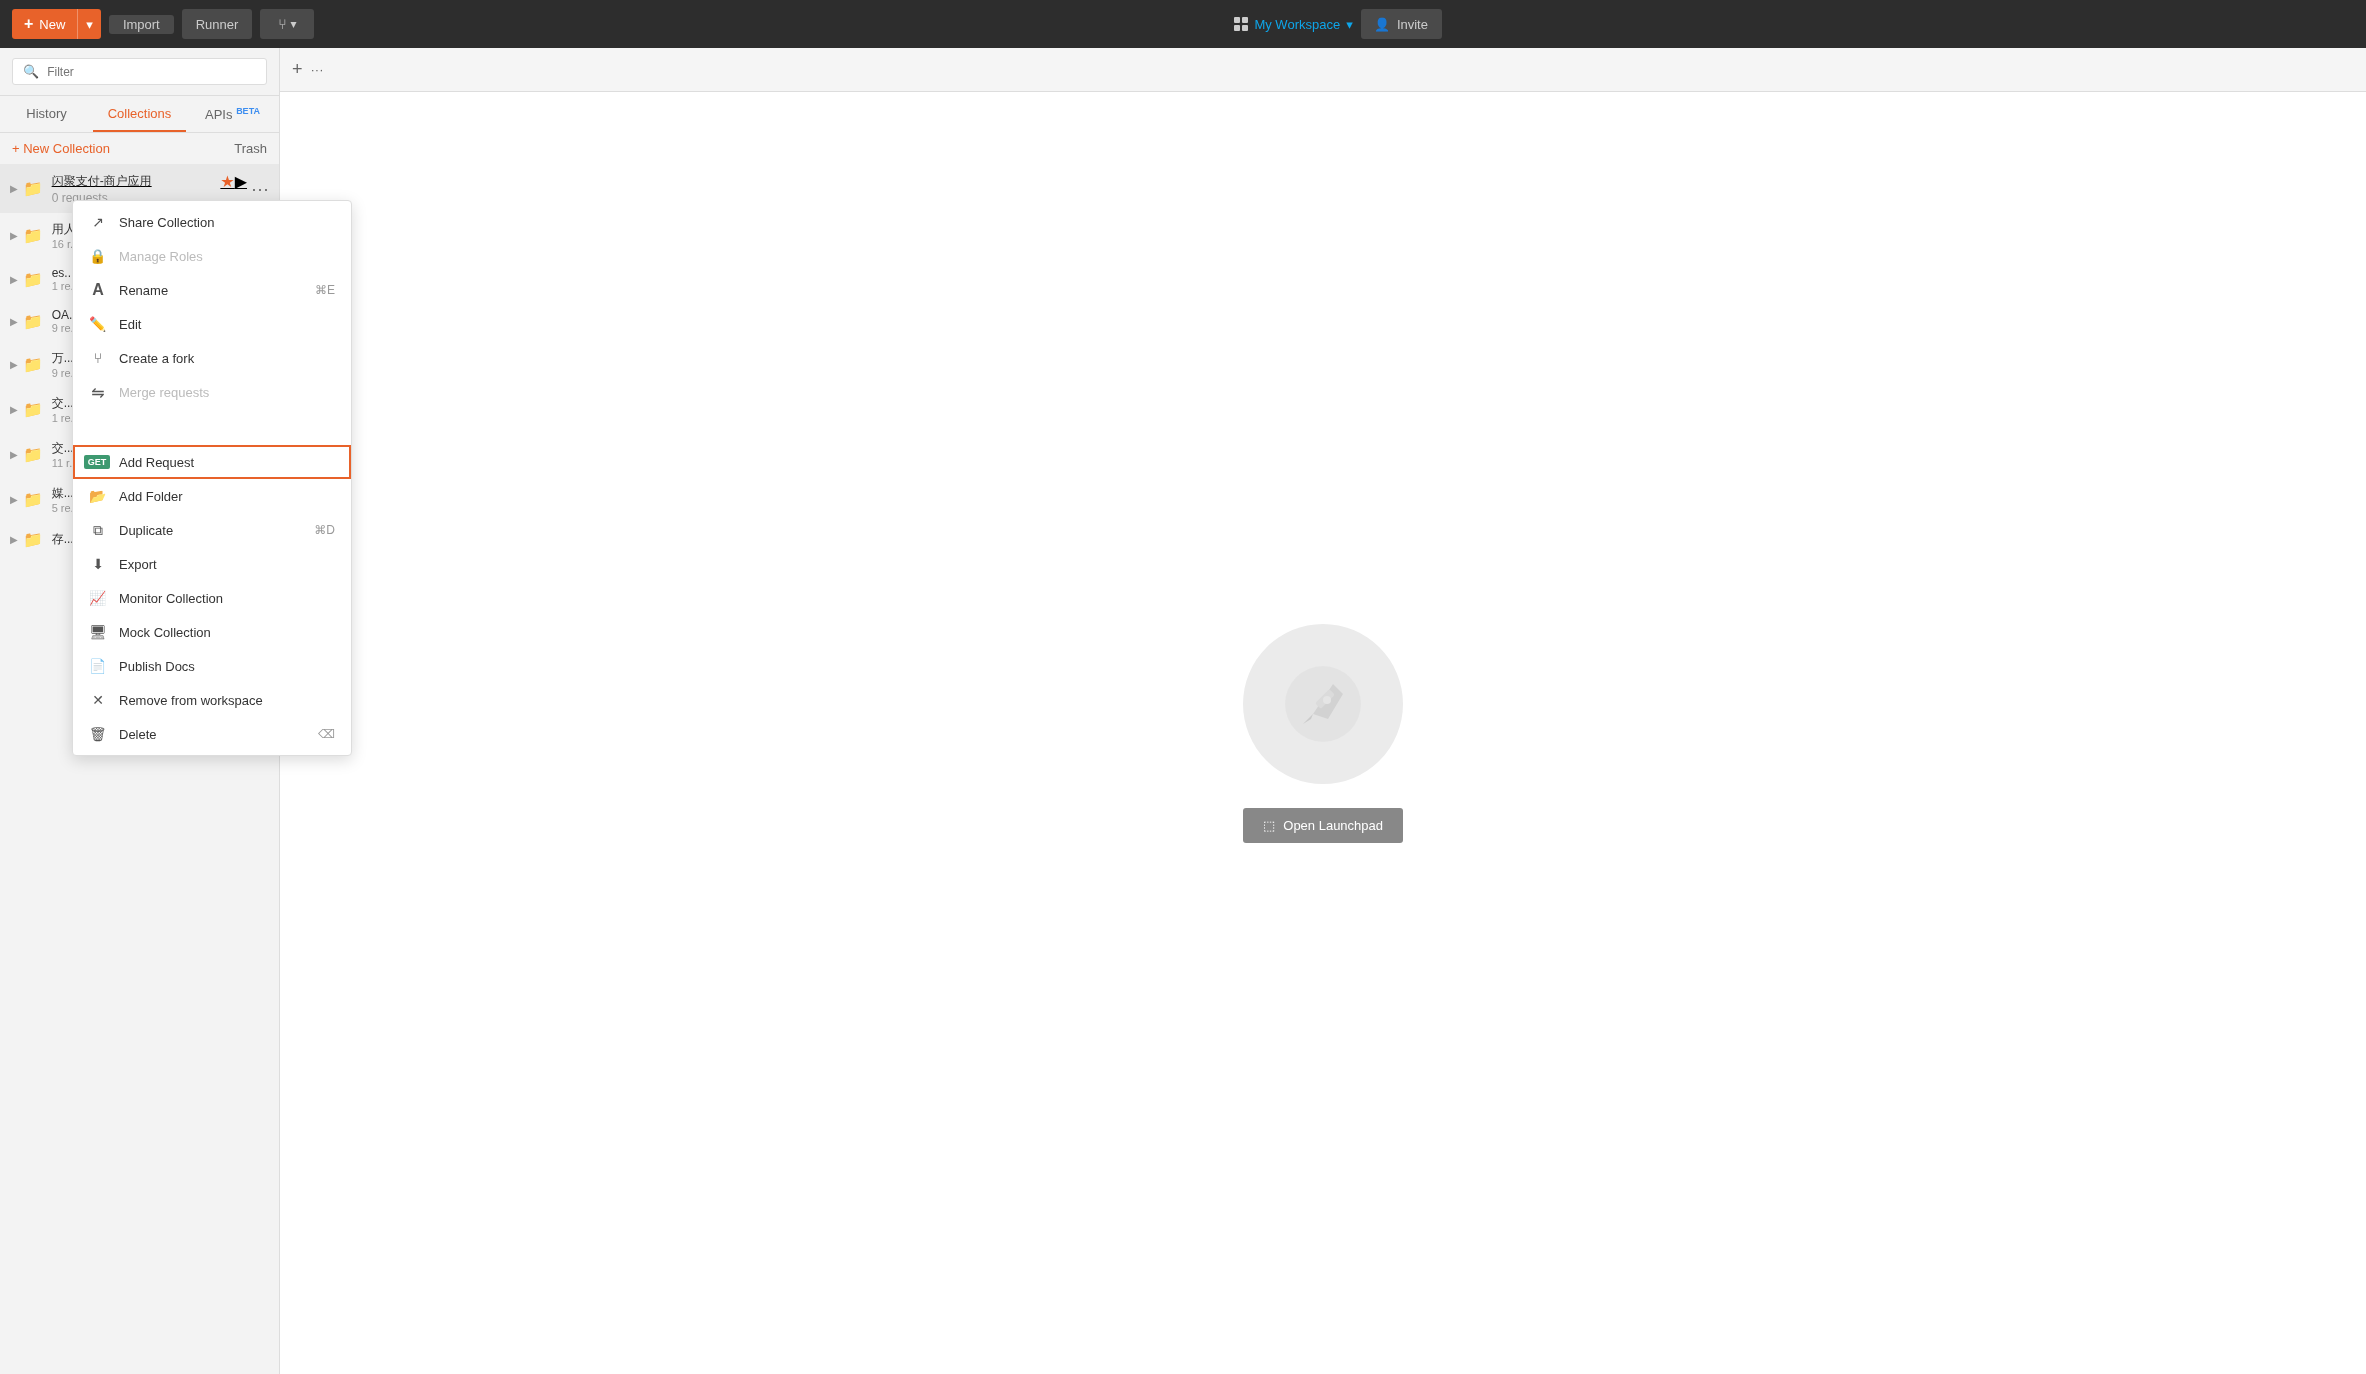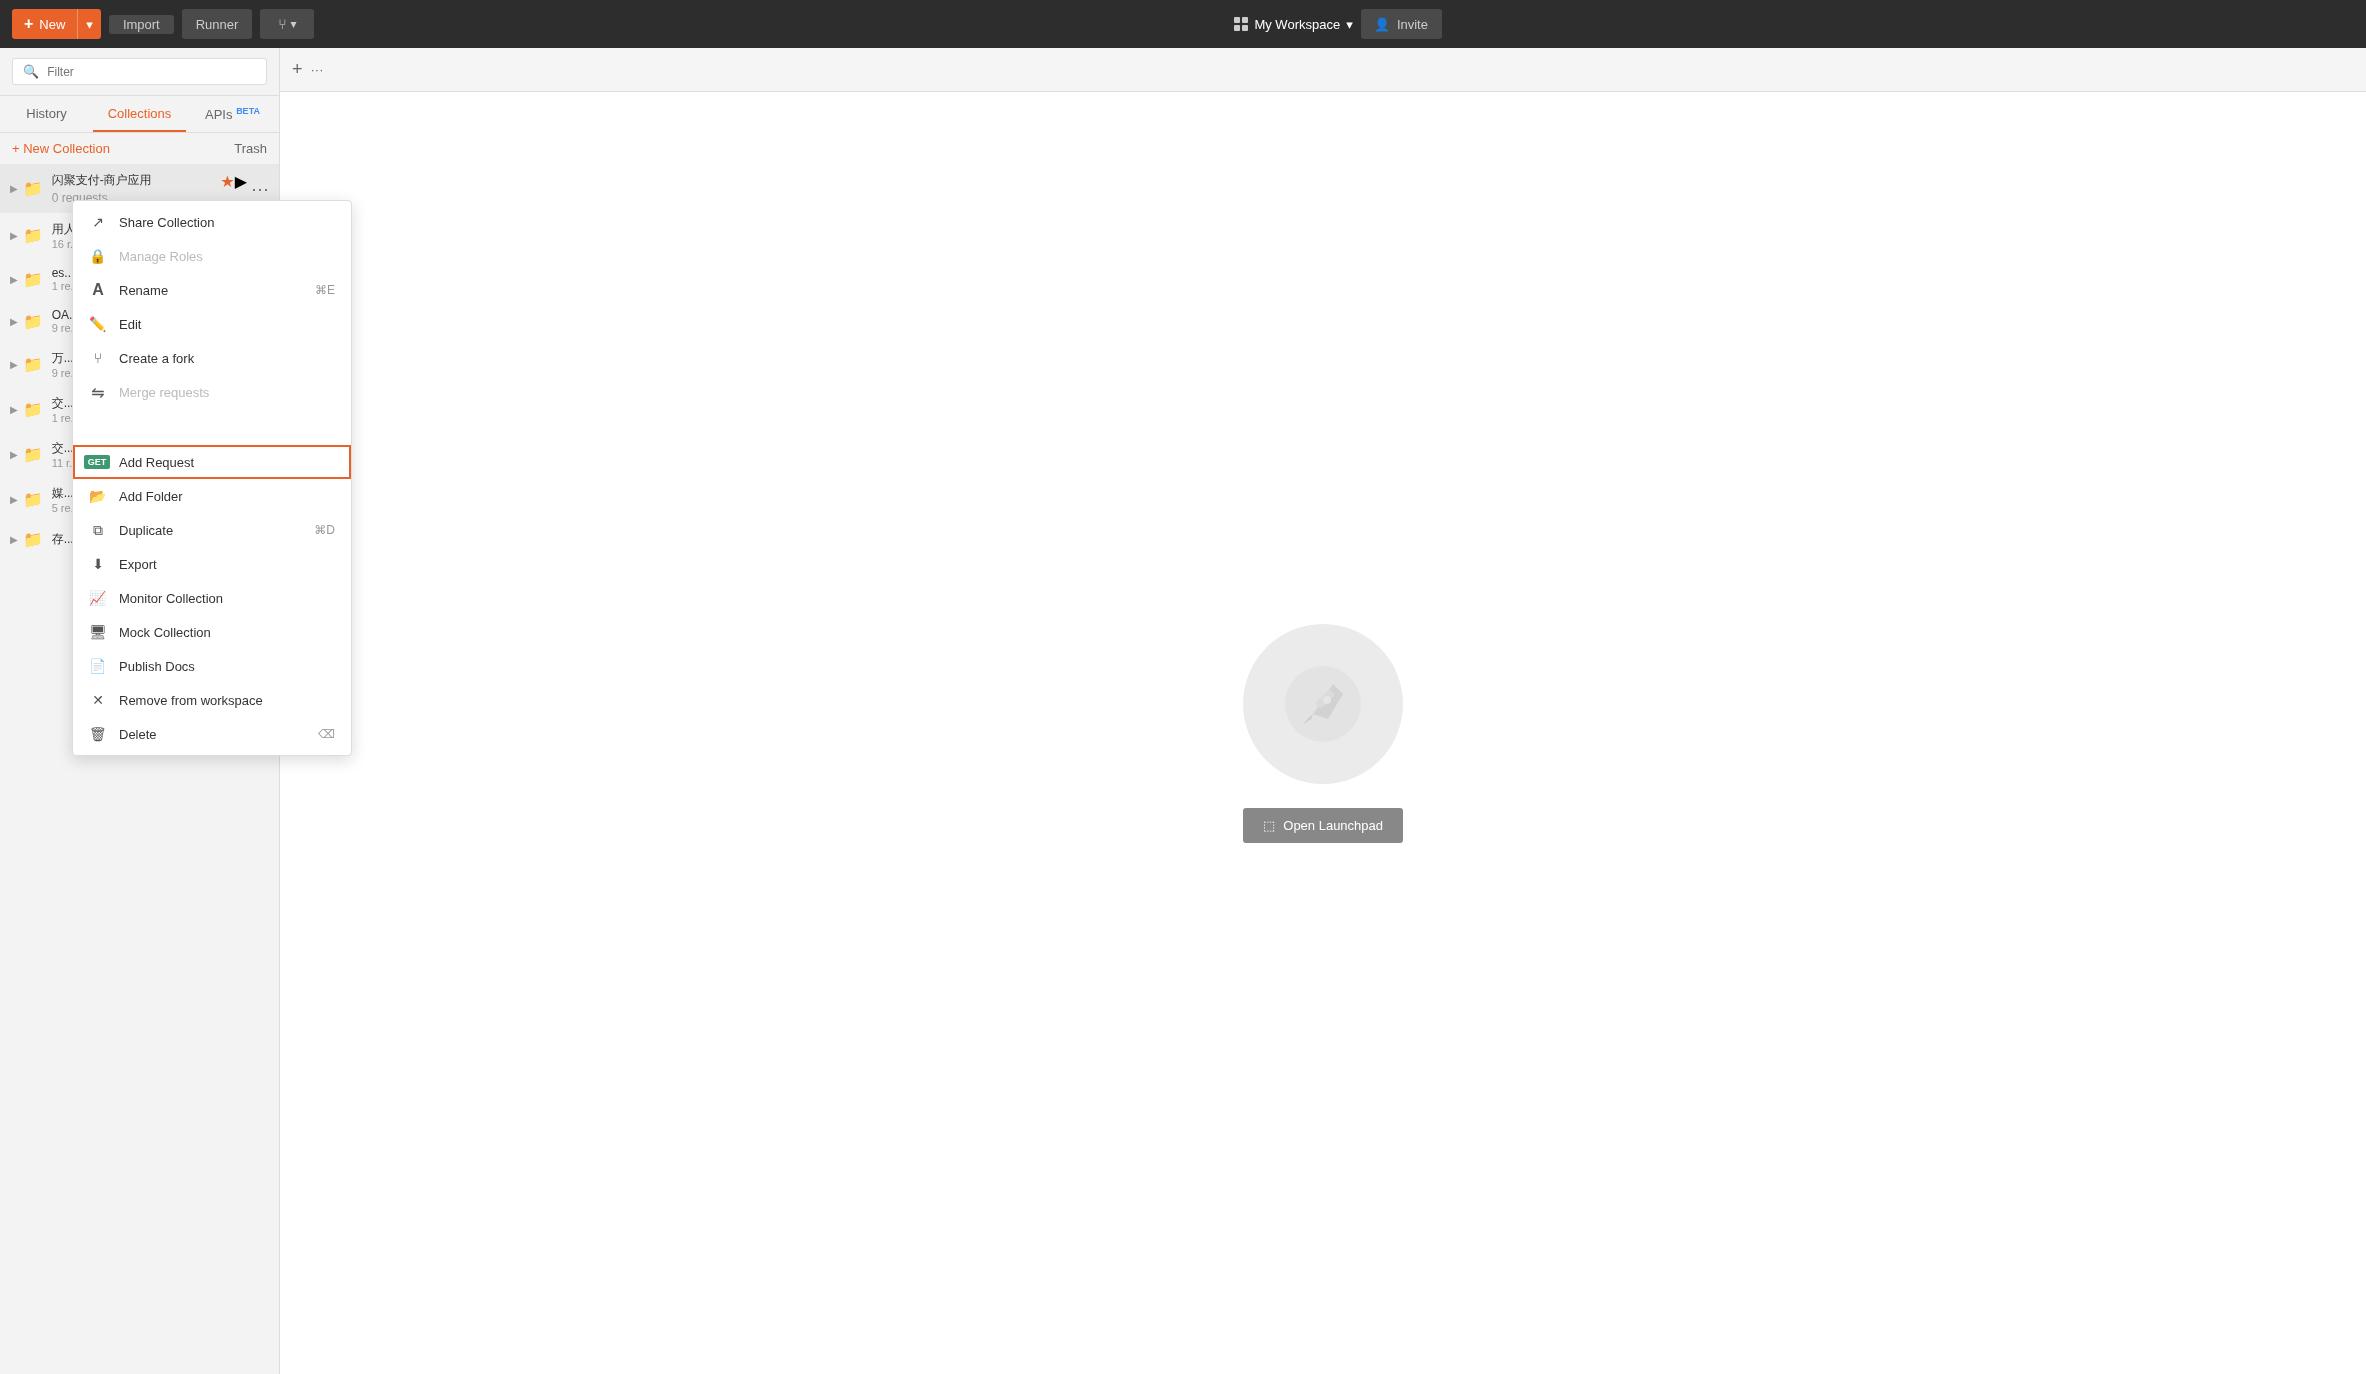--- a/index.html
+++ b/index.html
@@ -78,21 +78,21 @@
     }
     .header-center {
       flex: 1;
       display: flex;
       align-items: center;
       justify-content: center;
       gap: 8px;
     }
     .workspace-btn {
       background: transparent;
-      color: #ffffff;
+      color: #0ea5e9;
       border: none;
       cursor: pointer;
       font-size: 13px;
       display: flex;
       align-items: center;
       gap: 6px;
     }
     .workspace-icon {
       display: grid;
       grid-template-columns: 1fr 1fr;
@@ -229,21 +229,21 @@
       cursor: pointer;
       position: relative;
       background: #e8e8e8;
     }
     .collection-item .arrow { font-size: 10px; color: #999; margin-right: 6px; }
     .collection-item .folder-icon { margin-right: 8px; color: #999; font-size: 16px; }
     .collection-item .name { font-size: 12px; color: #333; flex: 1; }
     .collection-item .star { color: #e8622a; margin-left: 4px; }
     .collection-item .more { color: #666; margin-left: 4px; font-size: 18px; line-height: 1; }
     .collection-item .sub { font-size: 12px; color: #999; }
-    .col-item-top { display: flex; width: 100%; }
+    .col-item-top { display: flex; align-items: center; width: 100%; text-decoration: underline; }
     .col-item-wrap { flex: 1; }
 
     .collection-item-plain {
       display: flex;
       align-items: center;
       padding: 8px 10px;
       cursor: pointer;
       background: #f3f3f3;
     }
     .collection-item-plain .arrow { font-size: 10px; color: #999; margin-right: 6px; }

